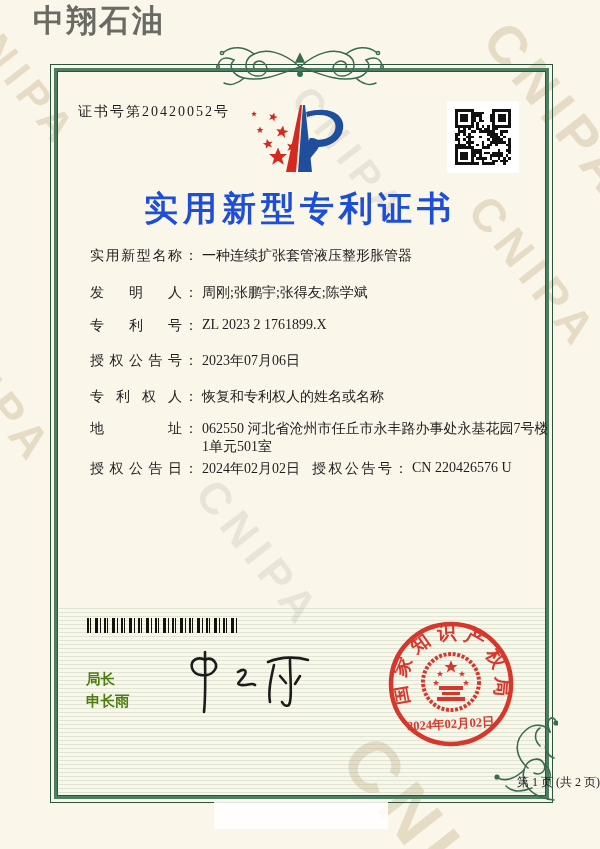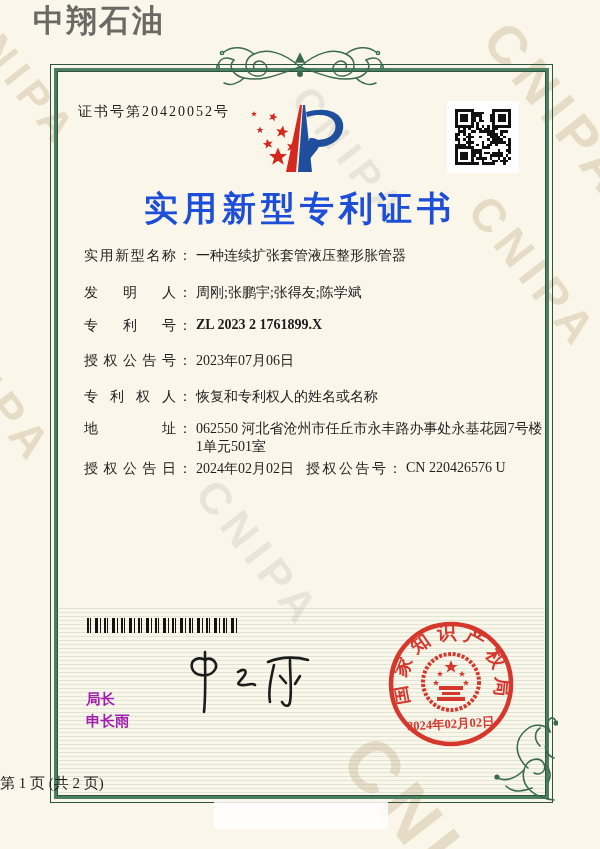--- a/index.html
+++ b/index.html
@@ -50,21 +50,21 @@
     position:absolute; left:8px; top:8px; width:56px; height:56px;
     display:grid; grid-template-columns:repeat(21,1fr); grid-template-rows:repeat(21,1fr);
   }
   .qr-grid .on{background:#111;}
   .title{
     position:absolute; left:0; top:186px; width:100%; text-align:center; z-index:4;
     font-size:34px; font-weight:700; letter-spacing:5px; color:#1d4ed8;
   }
   
   .fields{position:absolute; left:78px; top:0; width:450px; z-index:4; font-size:14px;}
-  .frow{position:absolute; left:6px; white-space:nowrap;}
+  .frow{position:absolute; left:12px; white-space:nowrap;}
   .flabel{display:inline-block; width:92px; text-align:justify; text-align-last:justify; vertical-align:top; color:#1d1d1d;}
   .fcolon{display:inline-block; margin:0 4px 0 2px; vertical-align:top;}
   .fvalue{display:inline-block; vertical-align:top; color:#1d1d1d;}
   .fvalue-wrap{white-space:normal; width:348px; line-height:18px;}
   .pair2{position:absolute; left:222px; top:0; white-space:nowrap;}
   .pair2 .flabel{width:80px;}
   
   .body-text{
     position:absolute; left:78px; top:489px; width:446px; z-index:4;
     font-size:12.5px; line-height:18.5px; font-style:italic; color:#1c1c1c;
@@ -74,27 +74,27 @@
   .barcode{
     position:absolute; left:87px; top:618px; width:152px; height:15px; z-index:4;
     background:repeating-linear-gradient(90deg,
       #14120f 0 2px, transparent 2px 3px,
       #14120f 3px 4px, transparent 4px 8px,
       #14120f 8px 11px, transparent 11px 13px,
       #14120f 13px 14px, transparent 14px 17px);
   }
   .official{
     position:absolute; z-index:4; font-family:"Liberation Sans","DejaVu Sans",sans-serif;
-    font-weight:700; font-size:14.5px; color:#a21caf;margin-top:20px;
+    font-weight:700; font-size:14.5px; color:#4d7c0f;
   }
   .signature{position:absolute; left:172px; top:644px; z-index:4;}
   .seal{position:absolute; left:385px; top:618px; z-index:5;}
   .page-num{
-    position:absolute; left:0; top:774px; width:100%; text-align:left; z-index:4;
-    font-size:15px; color:#1d1d1d;
+    position:absolute; left:0; top:774px; width:100%; text-align:right; z-index:4;
+    font-size:12px; color:#1d1d1d;
   }
   .note-band{
     position:absolute; left:214px; top:802px; width:174px; height:27px;
     background:rgba(255,255,255,0.85); z-index:3;
   }
   .note{
     position:absolute; left:0; top:807px; width:100%; text-align:center; z-index:4;
     font-size:14px; font-style:italic; color:#1c1c1c; letter-spacing:2px;
   }
 </style>
@@ -622,21 +622,21 @@
   <div class="title">实用新型专利证书</div>
 
   <div class="fields">
     <div class="frow" style="top:247px;">
       <span class="flabel">实用新型名称</span><span class="fcolon">：</span><span class="fvalue">一种连续扩张套管液压整形胀管器</span>
     </div>
     <div class="frow" style="top:284px;">
       <span class="flabel">发明人</span><span class="fcolon">：</span><span class="fvalue">周刚;张鹏宇;张得友;陈学斌</span>
     </div>
     <div class="frow" style="top:317px;">
-      <span class="flabel">专利号</span><span class="fcolon">：</span><span class="fvalue" style="font-weight:700;text-align:right;">ZL 2023 2 1761899.X</span>
+      <span class="flabel">专利号</span><span class="fcolon">：</span><span class="fvalue" style="font-weight:400;text-align:right;">ZL 2023 2 1761899.X</span>
     </div>
     <div class="frow" style="top:352px;">
       <span class="flabel">授权公告号</span><span class="fcolon">：</span><span class="fvalue">2023年07月06日</span>
     </div>
     <div class="frow" style="top:388px;">
       <span class="flabel">专利权人</span><span class="fcolon">：</span><span class="fvalue">恢复和专利权人的姓名或名称</span>
     </div>
     <div class="frow" style="top:420px;">
       <span class="flabel">地址</span><span class="fcolon">：</span><span class="fvalue fvalue-wrap">062550 河北省沧州市任丘市永丰路办事处永基花园7号楼1单元501室</span>
     </div>

